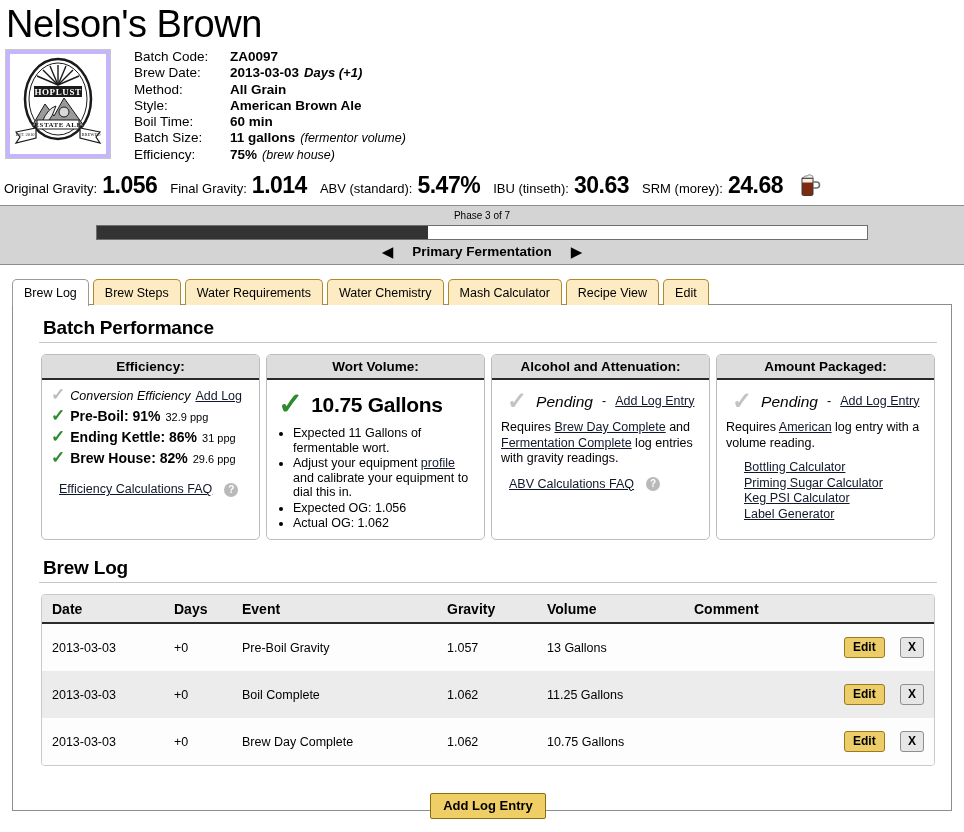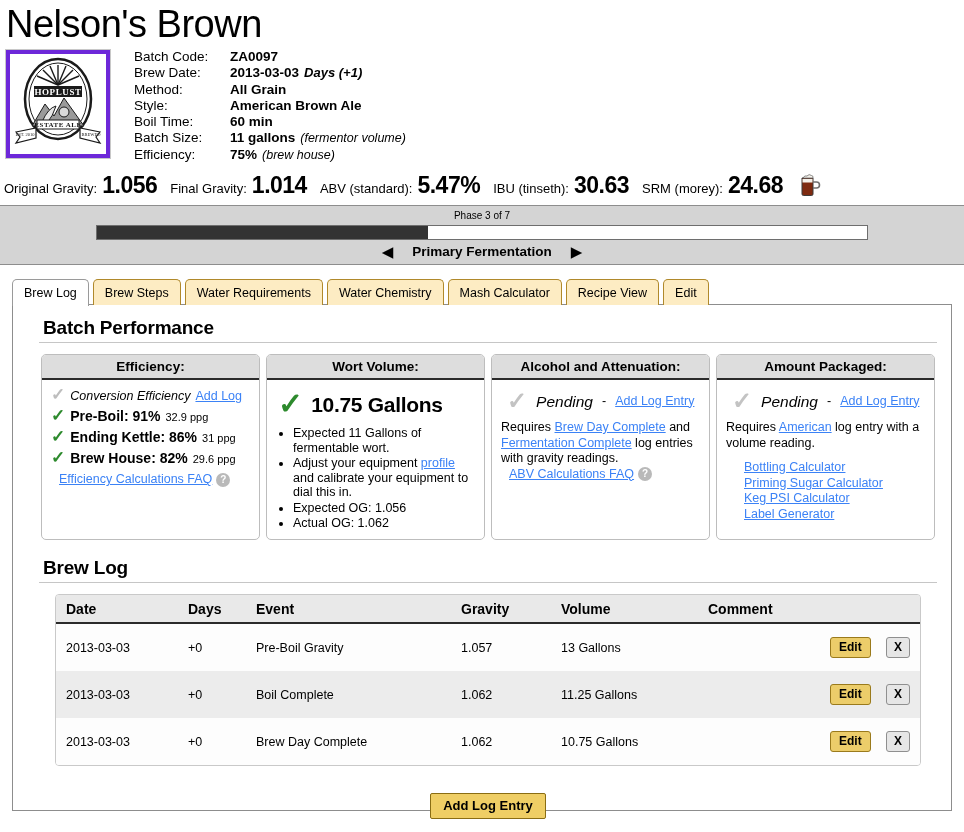--- a/index.html
+++ b/index.html
@@ -4,42 +4,42 @@
 <style>
   * { box-sizing: border-box; }
   html, body {
     margin: 0; padding: 0;
     width: 964px; height: 832px;
     background: #ffffff;
     font-family: "Liberation Sans", sans-serif;
     color: #000;
     overflow: hidden;
   }
-  a { color: #3b82f6; }
+  a { color: #0f172a; }
 
   
   .page-title {
     font-size: 38px;
     font-weight: normal;
     letter-spacing: -0.5px;
     margin: 0;
     padding: 2px 0 0 6px;
     line-height: 44px;
   }
 
   
   .summary {
     display: flex;
     align-items: flex-start;
     padding: 3px 0 0 5px;
   }
   .logo-box {
     width: 106px; height: 110px;
     border: 1px solid #c8c8c8;
-    background: #6d28d9;
+    background: #c4b5fd;
     padding: 4px;
     flex: 0 0 auto;
   }
   .logo-inner {
     width: 100%; height: 100%;
     background: #fff;
     display: flex; align-items: center; justify-content: center;
     overflow: hidden;
   }
   .facts {
@@ -168,21 +168,21 @@
     padding: 4px 0 4px 0;
   }
   .card-body { padding: 8px 9px 0 9px; font-size: 12.5px; line-height: 15px; }
 
   .eff-row { display: flex; align-items: baseline; gap: 5px; margin-bottom: 5px; }
   .chk { color: #2d8a2d; font-size: 17px; line-height: 13px; font-weight: bold; }
   .chk.grey { color: #bdbdbd; }
   .eff-pending { font-style: italic; font-size: 12.5px; }
   .eff-strong { font-weight: bold; font-size: 14px; }
   .ppg { font-size: 11px; }
-  .faq-link { display: inline-flex; align-items: center; gap: 4px; font-size: 12.5px; padding-left: 8px; }
+  .faq-link { display: inline-flex; align-items: center; gap: 12px; margin-top: 10px; font-size: 12.5px; padding-left: 8px; }
   .help-dot {
     display: inline-block; width: 14px; height: 14px; border-radius: 50%;
     background: #b9b9b9; color: #fff; font-size: 10px; font-weight: bold;
     text-align: center; line-height: 14px;
   }
 
   .wv-row { display: flex; align-items: center; gap: 8px; padding: 4px 0 2px 2px; }
   .wv-check { color: #2d8a2d; font-size: 30px; line-height: 24px; font-weight: bold; }
   .wv-value { font-size: 21px; font-weight: bold; letter-spacing: -0.3px; }
   .bullets { margin: 8px 0 0 0; padding-left: 17px; font-size: 12.5px; line-height: 14.5px; }
@@ -191,21 +191,21 @@
   .pending-row { display: flex; align-items: center; gap: 9px; padding: 3px 0 0 6px; }
   .pending-check { color: #c3c3c3; font-size: 24px; line-height: 20px; font-weight: bold; }
   .pending-text { font-style: italic; font-size: 15.5px; }
   .req-text { margin-top: 9px; font-size: 12.5px; line-height: 15.5px; }
   .calc-links { margin-top: 9px; padding-left: 18px; font-size: 12.5px; line-height: 15.5px; }
   .calc-links a { display: block; }
 
   
   .log-title { margin-top: 17px; }
   .log-wrap {
-    margin: 0 16px;
+    margin: 0 2px;
     border: 1px solid #c9c9c9;
     border-radius: 4px;
     overflow: hidden;
     background: #fbfbfb;
   }
   table.log { width: 100%; border-collapse: collapse; font-size: 12.5px; }
   table.log thead th {
     background: #e9e9e9;
     border-bottom: 2px solid #2b2b2b;
     text-align: left;

